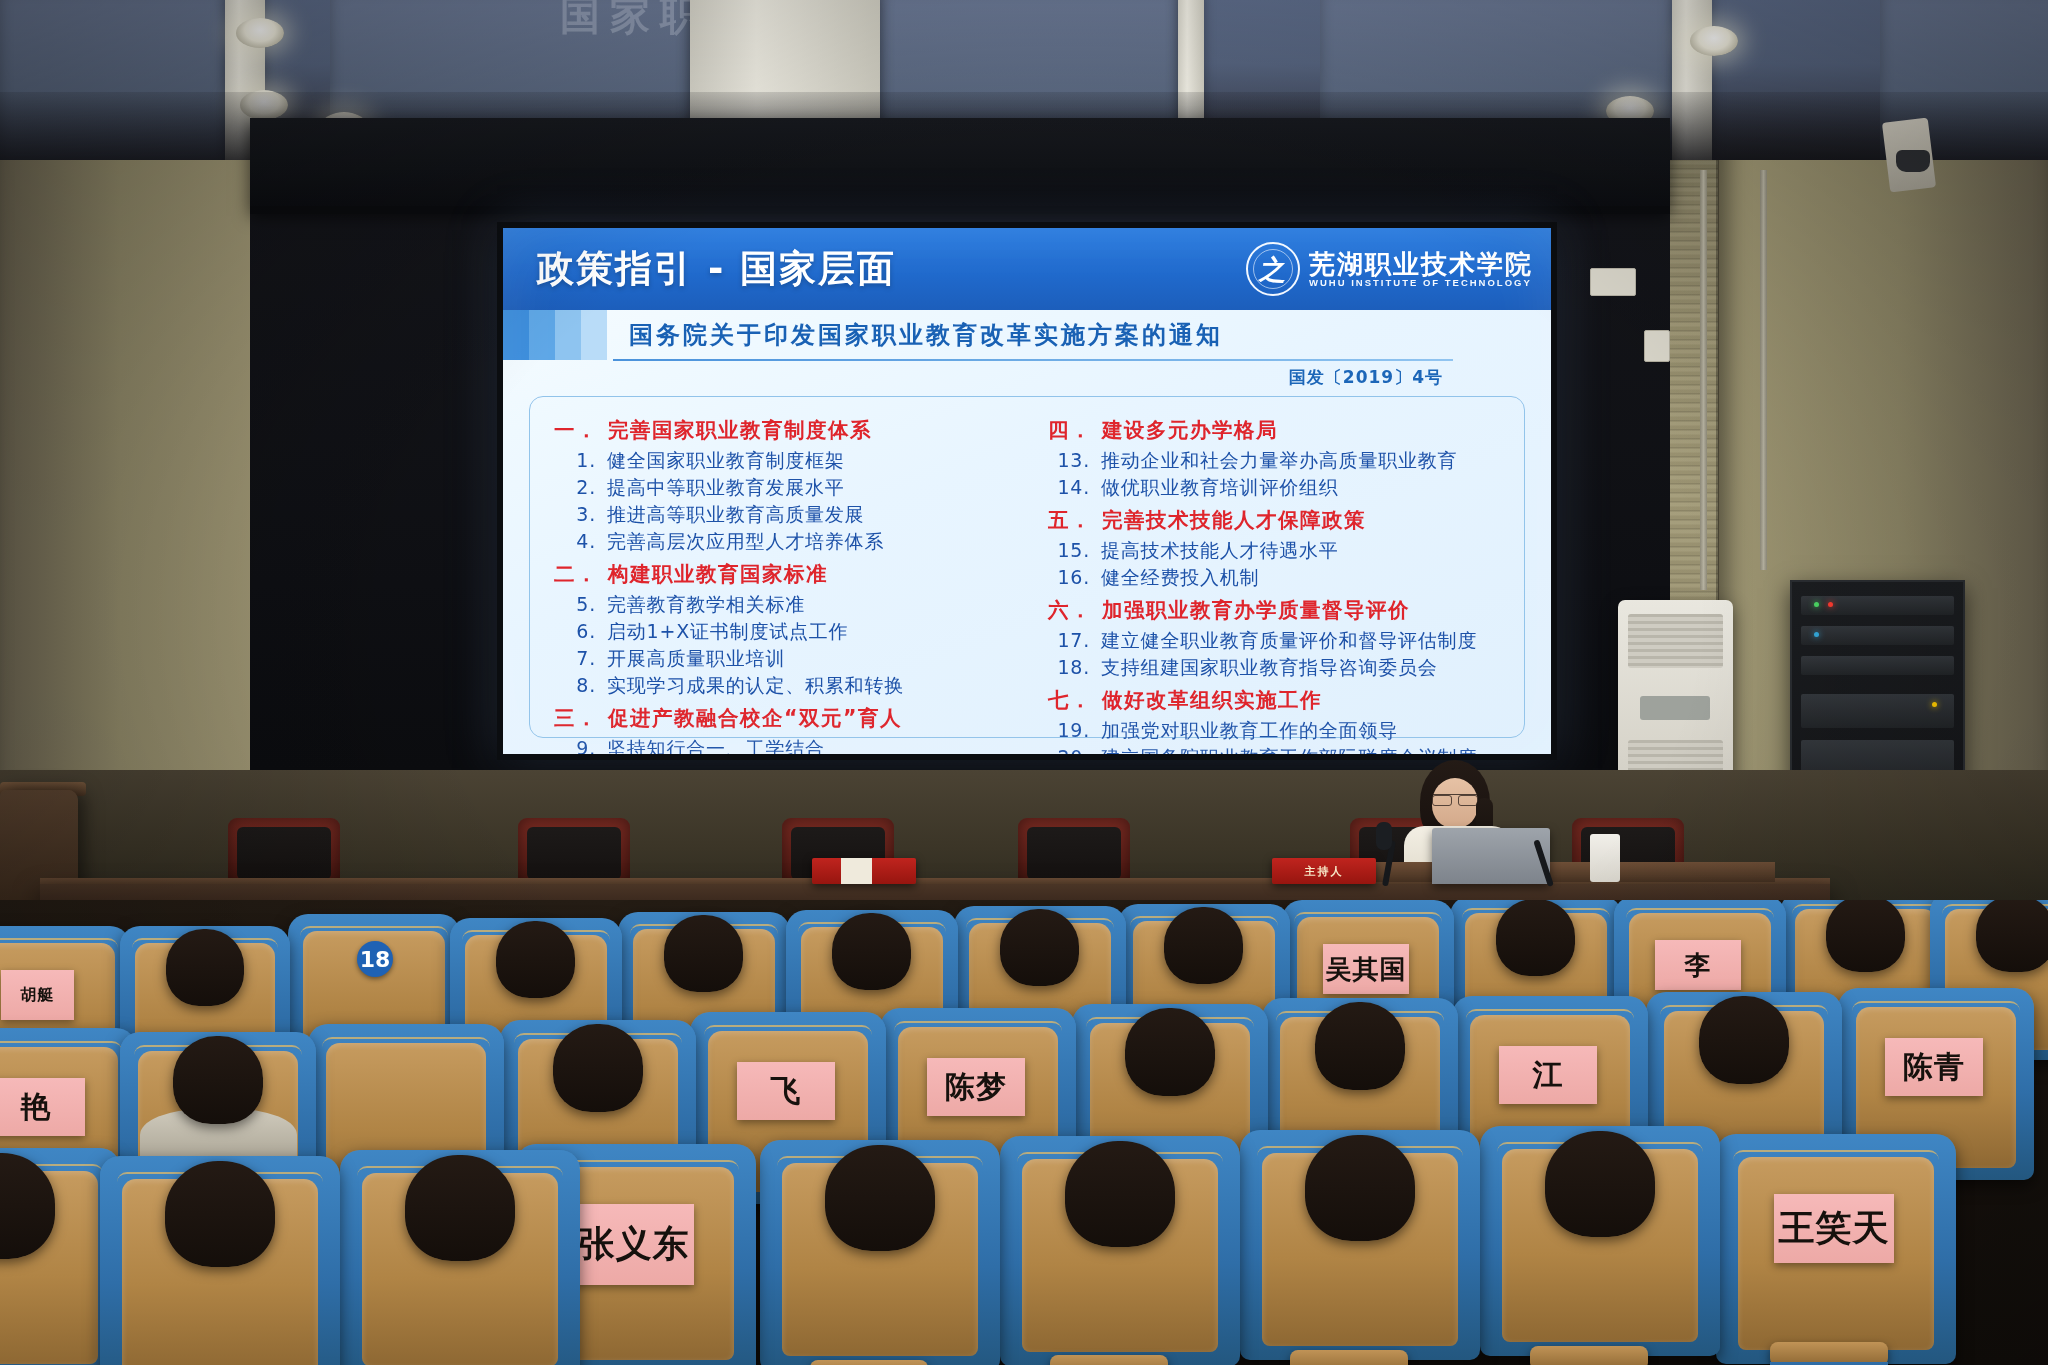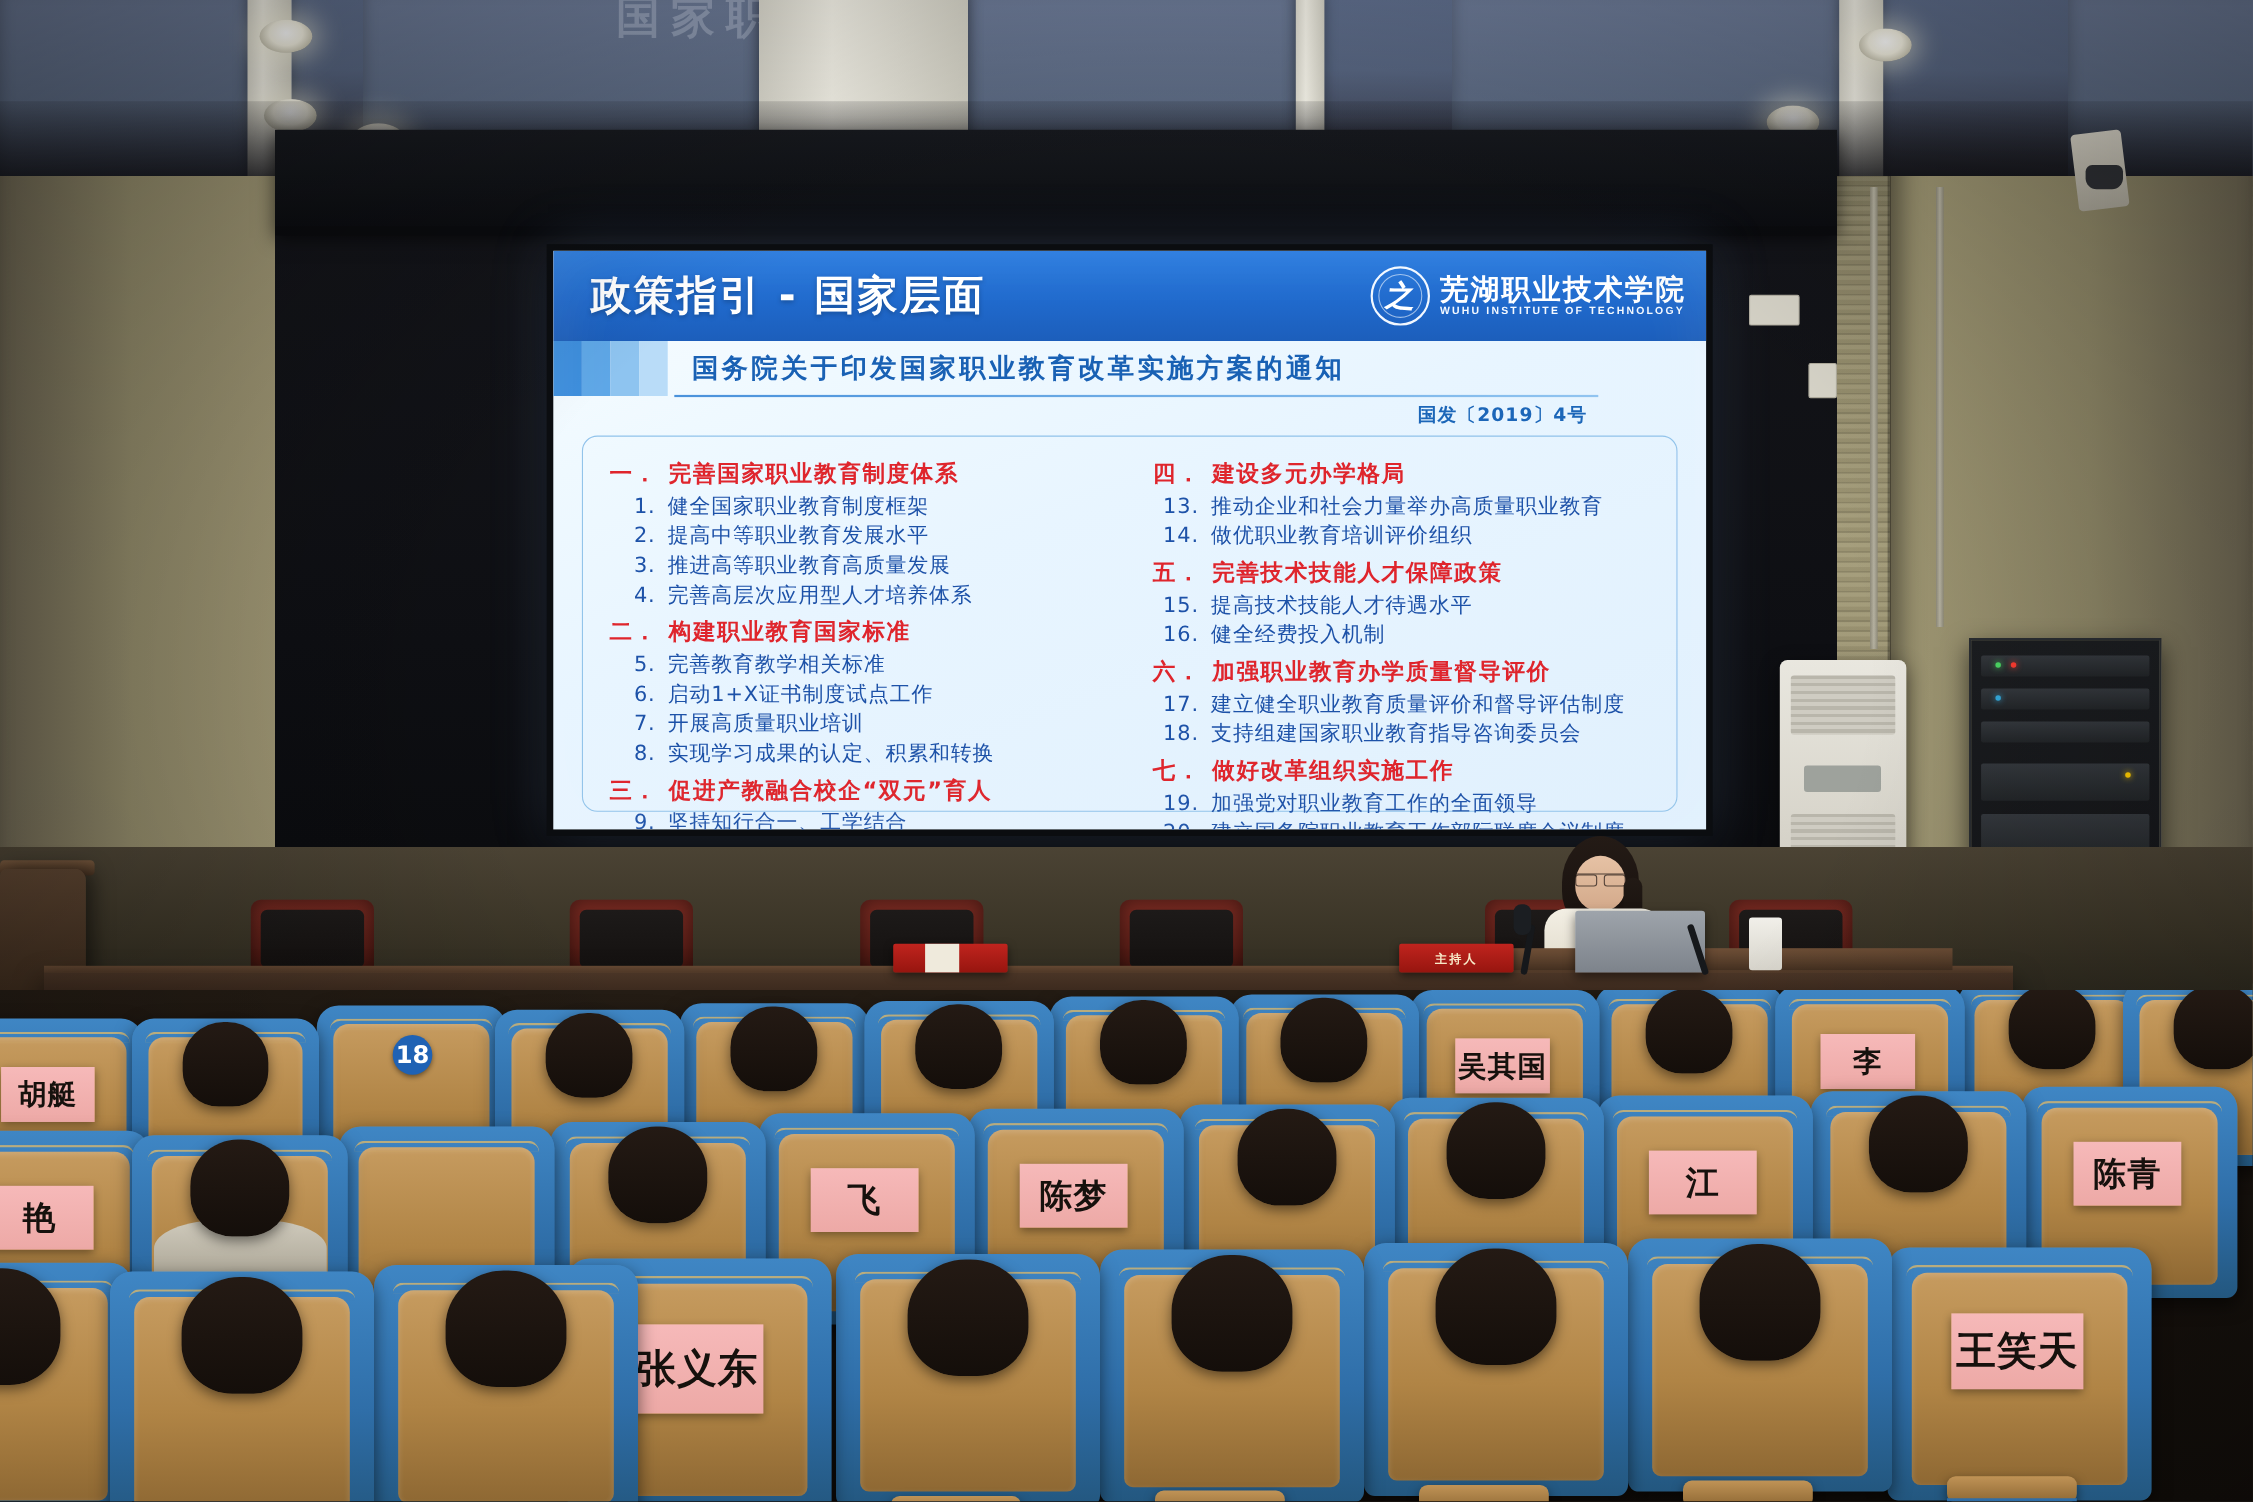--- a/index.html
+++ b/index.html
@@ -661,21 +661,21 @@
         </div>
         <div class="seat" style="left: 1812px; top: -80px; width: 152px; height: 150px; z-index: -10;">
           <div class="pad"></div>
         </div>
         <div class="seat" style="left: 1934px; top: -80px; width: 150px; height: 150px; z-index: -10;">
           <div class="pad"></div>
         </div>
         <div class="seat" style="left: -40px; top: 26px; width: 170px; height: 168px; z-index: 17;">
           <div class="pad"></div>
           <div class="goldline"></div>
-          <div class="namecard" style="width: 85px; height: 50px; left: 41px; top: 44px; font-size: 26px;">胡艇</div>
+          <div class="namecard" style="width: 73px; height: 50px; left: 41px; top: 44px; font-size: 16px;">胡艇</div>
         </div>
         <div class="seat" style="left: 120px; top: 26px; width: 170px; height: 168px; z-index: 17;">
           <div class="pad"></div>
           <div class="goldline"></div>
         </div>
         <div class="attendee" style="width: 78px; height: 77px; left: 166px; top: 29px; z-index: 18;"></div>
         <div class="seat" style="left: 288px; top: 14px; width: 172px; height: 168px; z-index: 14;">
           <div class="pad"></div>
           <div class="goldline"></div>
           <div class="seat-num" style="width: 36px; height: 36px; left: 69px; top: 27px; font-size: 22px;">18</div>

